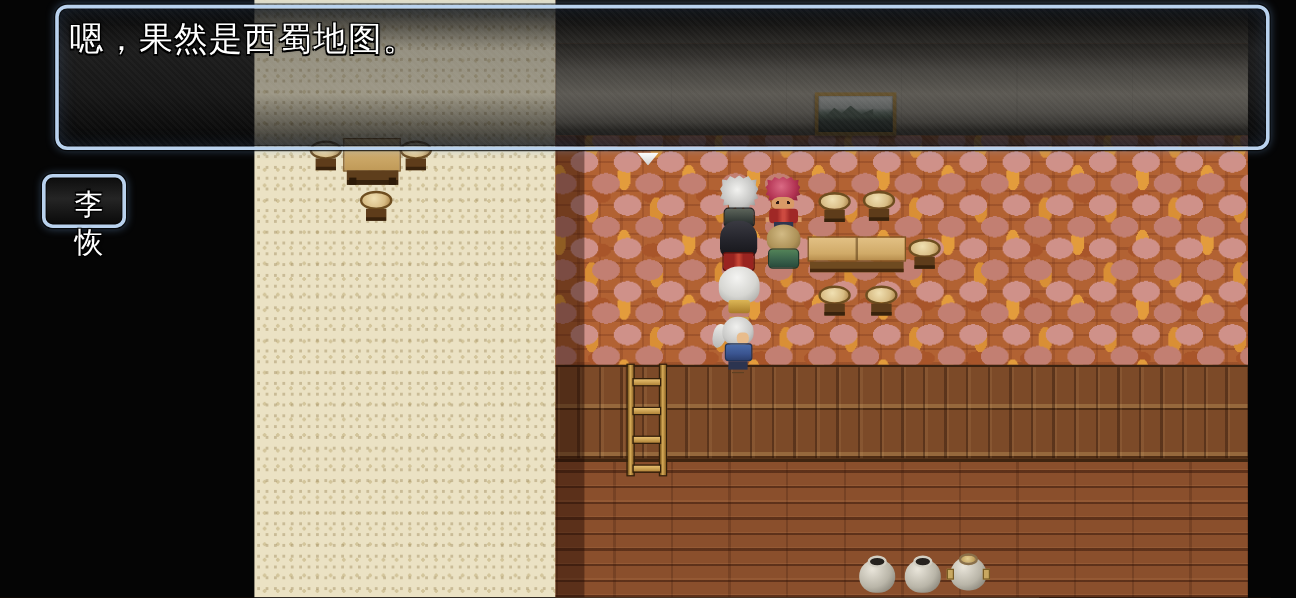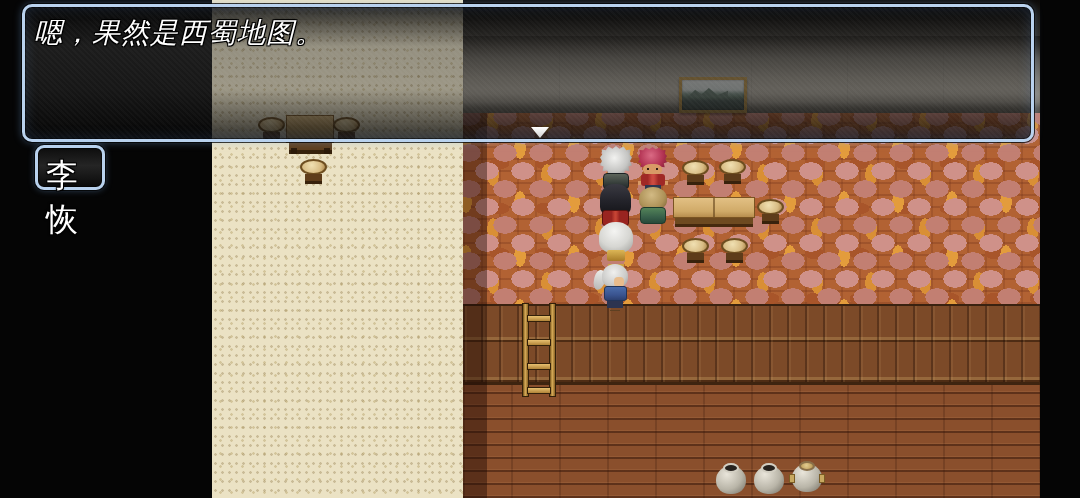--- a/index.html
+++ b/index.html
@@ -136,42 +136,42 @@
        background:linear-gradient(180deg,#ececea,#b8b8b6);transform:rotate(14deg);}
   .c6 .head{left:8px;top:0;width:26px;height:24px;border-radius:50% 50% 42% 42%;
        background:radial-gradient(circle at 45% 35%, #f0f0ee, #cacac8 60%, #9a9a98 92%);}
   .c6 .face{left:20px;top:13px;width:10px;height:10px;border-radius:40%;background:#e8bc8c;}
   .c6 .body{left:10px;top:22px;width:23px;height:15px;border-radius:3px;
        background:linear-gradient(180deg,#4a6caa 0%,#3a5490 60%,#2c4070 100%);border:1px solid #223458;}
   .c6 .legs{left:13px;top:37px;width:16px;height:7px;background:#2c3450;
        box-shadow:0 6px 0 -3px #5e4022;}
 
   
-  .msgbox{left:22px;top:4px;width:1012px;height:138px;border-radius:10px;
+  .msgbox{left:46px;top:4px;width:1012px;height:121px;border-radius:10px;
        border:3px solid #b9d2ee;
        background:linear-gradient(180deg, rgba(8,8,8,.85) 0%, rgba(54,54,54,.48) 30%, rgba(48,48,48,.42) 62%, rgba(6,6,6,.8) 100%);
        box-shadow:0 0 0 1px rgba(0,0,0,.75), inset 0 0 0 1px rgba(0,0,0,.5),
                   0 0 8px rgba(130,180,240,.4), inset 0 0 14px rgba(90,140,210,.22);
-       z-index:10;font-style:italic;}
+       z-index:10;}
   .msgbox .hatch{left:0;top:0;width:100%;height:100%;border-radius:7px;
        background:repeating-linear-gradient(45deg, rgba(255,255,255,.025) 0 2px, rgba(0,0,0,0) 2px 4px);}
   .msgtext{left:9px;top:9px;width:960px;color:#fff;font-size:28px;line-height:33px;
        letter-spacing:1px;
        text-shadow:1px 1px 0 #000,-1px 1px 0 #000,1px -1px 0 #000,-1px -1px 0 #000,0 0 3px #000;}
   .pausecursor{left:531px;top:127px;width:18px;height:11px;z-index:12;
        background:linear-gradient(180deg,#ffffff,#cfcfcf);
        clip-path:polygon(0 0,100% 0,50% 100%);
        filter:drop-shadow(0 1px 1px rgba(0,0,0,.7));}
   .namebox{left:35px;top:145px;width:70px;height:45px;border-radius:9px;
        border:3px solid #b9d2ee;
        background:linear-gradient(180deg, rgba(14,14,14,.92) 0%, rgba(46,46,46,.78) 45%, rgba(10,10,10,.9) 100%);
        box-shadow:0 0 0 1px rgba(0,0,0,.75), inset 0 0 0 1px rgba(0,0,0,.5),
                   0 0 7px rgba(130,180,240,.4);
        z-index:11;}
-  .nametext{left:8px;top:6px;color:#fff;font-size:32px;letter-spacing:1px;
+  .nametext{left:24px;top:6px;color:#fff;font-size:24px;letter-spacing:1px;
        text-shadow:1px 1px 0 #000,-1px 1px 0 #000,1px -1px 0 #000,-1px -1px 0 #000,0 0 3px #000;}
 </style>
 </head>
 <body>
 
 <div class="stage">
 
   <div class="map">
     <div class="room">
       <div class="ceiling"></div>

